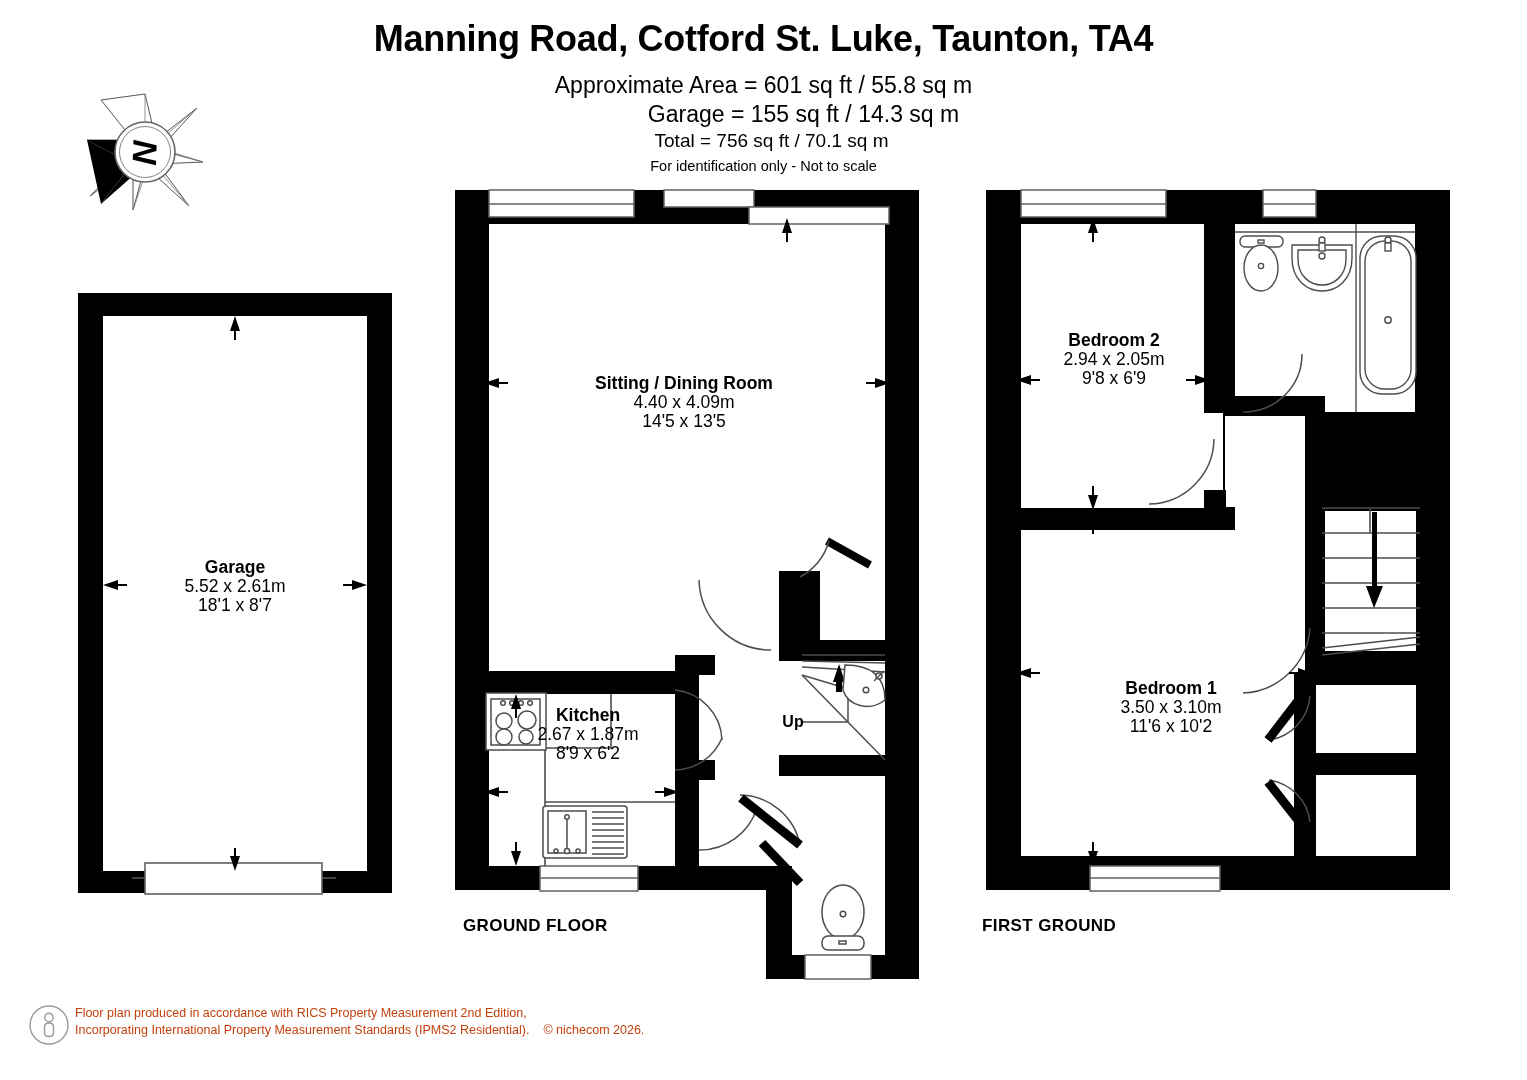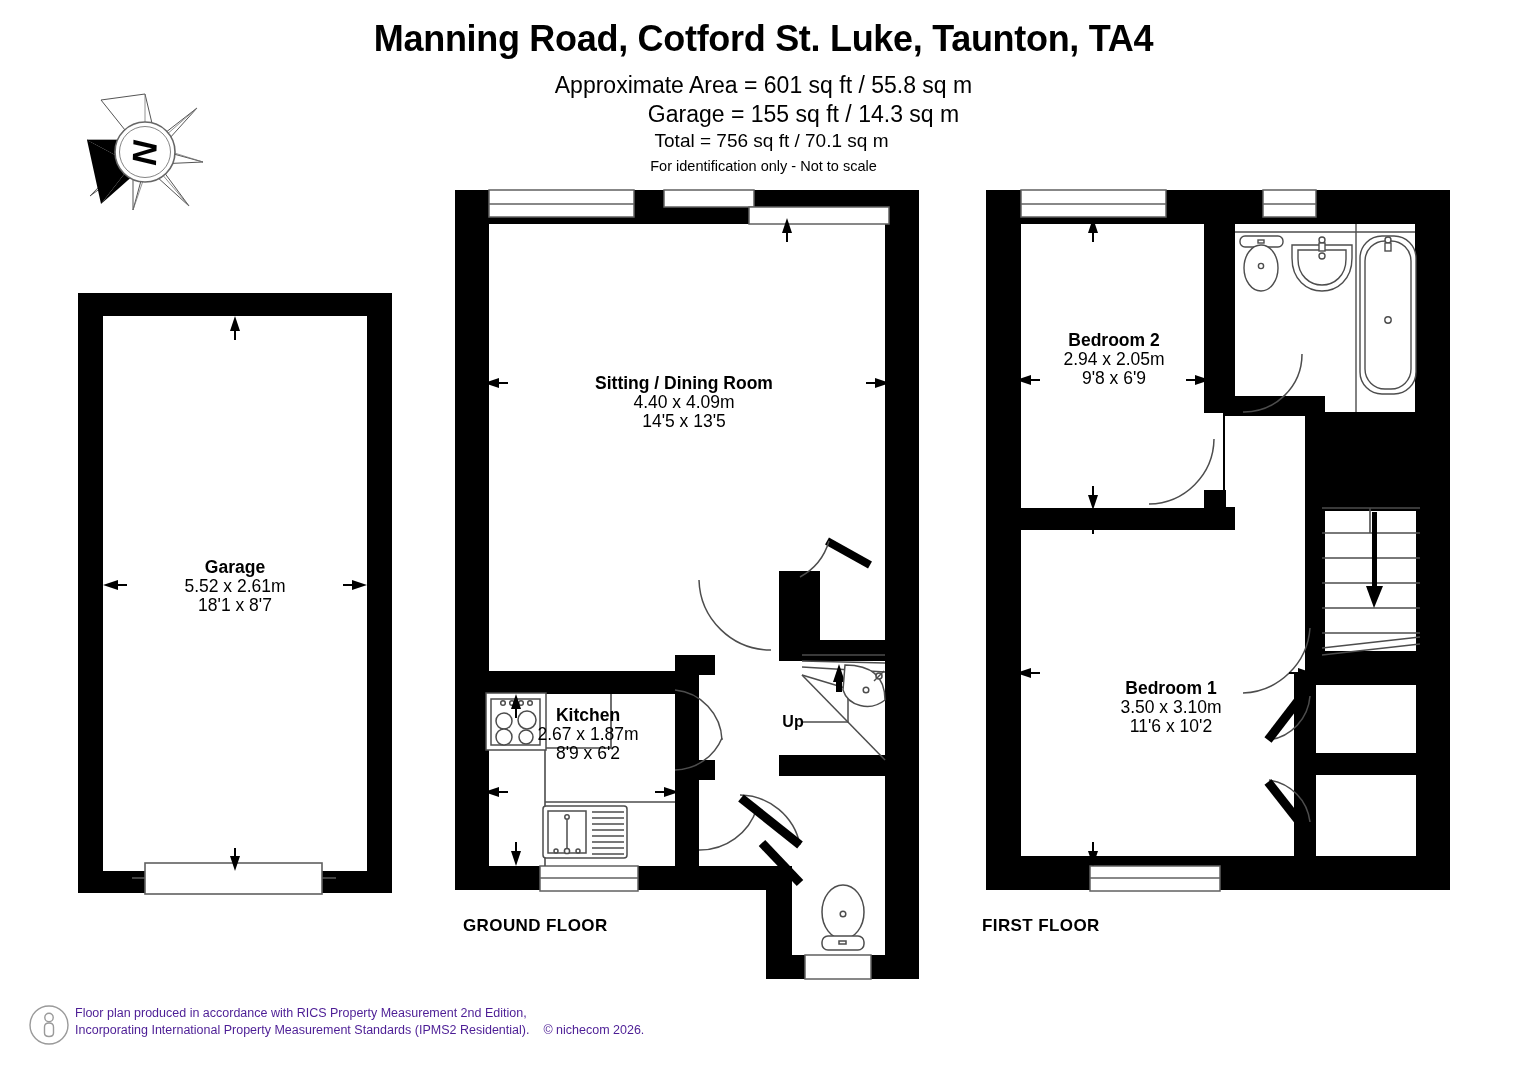--- a/index.html
+++ b/index.html
@@ -45,21 +45,21 @@
   }
   #gf-label { left: 455px; top: 916px; margin-left: 8px; }
   #ff-label { left: 982px; top: 916px; }
 
   #footer {
     position: absolute;
     left: 75px;
     top: 1005px;
     font-size: 12.5px;
     line-height: 16.5px;
-    color: #4c1d95;
+    color: #c2410c;
     white-space: nowrap;
   }
   #footer .sp { display: inline-block; width: 14px; }
   #foot-icon {
     position: absolute;
     left: 28px;
     top: 1004px;
     width: 42px;
     height: 42px;
   }
@@ -399,21 +399,21 @@
     <text x="1114" y="384" text-anchor="middle" font-family="'Liberation Sans', sans-serif" font-size="17.5">9'8 x 6'9</text>
 
     <text x="1171" y="694" text-anchor="middle" font-family="'Liberation Sans', sans-serif" font-size="17.5" font-weight="bold">Bedroom 1</text>
     <text x="1171" y="713" text-anchor="middle" font-family="'Liberation Sans', sans-serif" font-size="17.5">3.50 x 3.10m</text>
     <text x="1171" y="732" text-anchor="middle" font-family="'Liberation Sans', sans-serif" font-size="17.5">11'6 x 10'2</text>
 
     <text x="1377" y="501" text-anchor="middle" font-family="'Liberation Sans', sans-serif" font-size="16" font-weight="bold">Down</text>
   </svg>
 
   <div class="floorlabel" id="gf-label">GROUND FLOOR</div>
-  <div class="floorlabel" id="ff-label">FIRST FLOOR</div>
+  <div class="floorlabel" id="ff-label">FIRST GROUND</div>
 
   <svg id="foot-icon" width="42" height="42" viewBox="0 0 42 42">
     <circle cx="21" cy="21" r="19" fill="none" stroke="#9a9a9a" stroke-width="1.4"></circle>
     <circle cx="21" cy="13.5" r="4.2" fill="none" stroke="#9a9a9a" stroke-width="1.4"></circle>
     <path d="M16.5,23 C16.5,20 18,19 21,19 C24,19 25.5,20 25.5,23 L25.5,29 C25.5,31.5 24,32.5 21,32.5 C18,32.5 16.5,31.5 16.5,29 Z" fill="none" stroke="#9a9a9a" stroke-width="1.4"></path>
   </svg>
 
   <div id="footer">
     <div>Floor plan produced in accordance with RICS Property Measurement 2nd Edition,</div>
     <div><span>Incorporating International Property Measurement Standards (IPMS2 Residential).</span><span class="sp"></span><span>© nichecom 2026.</span></div>

